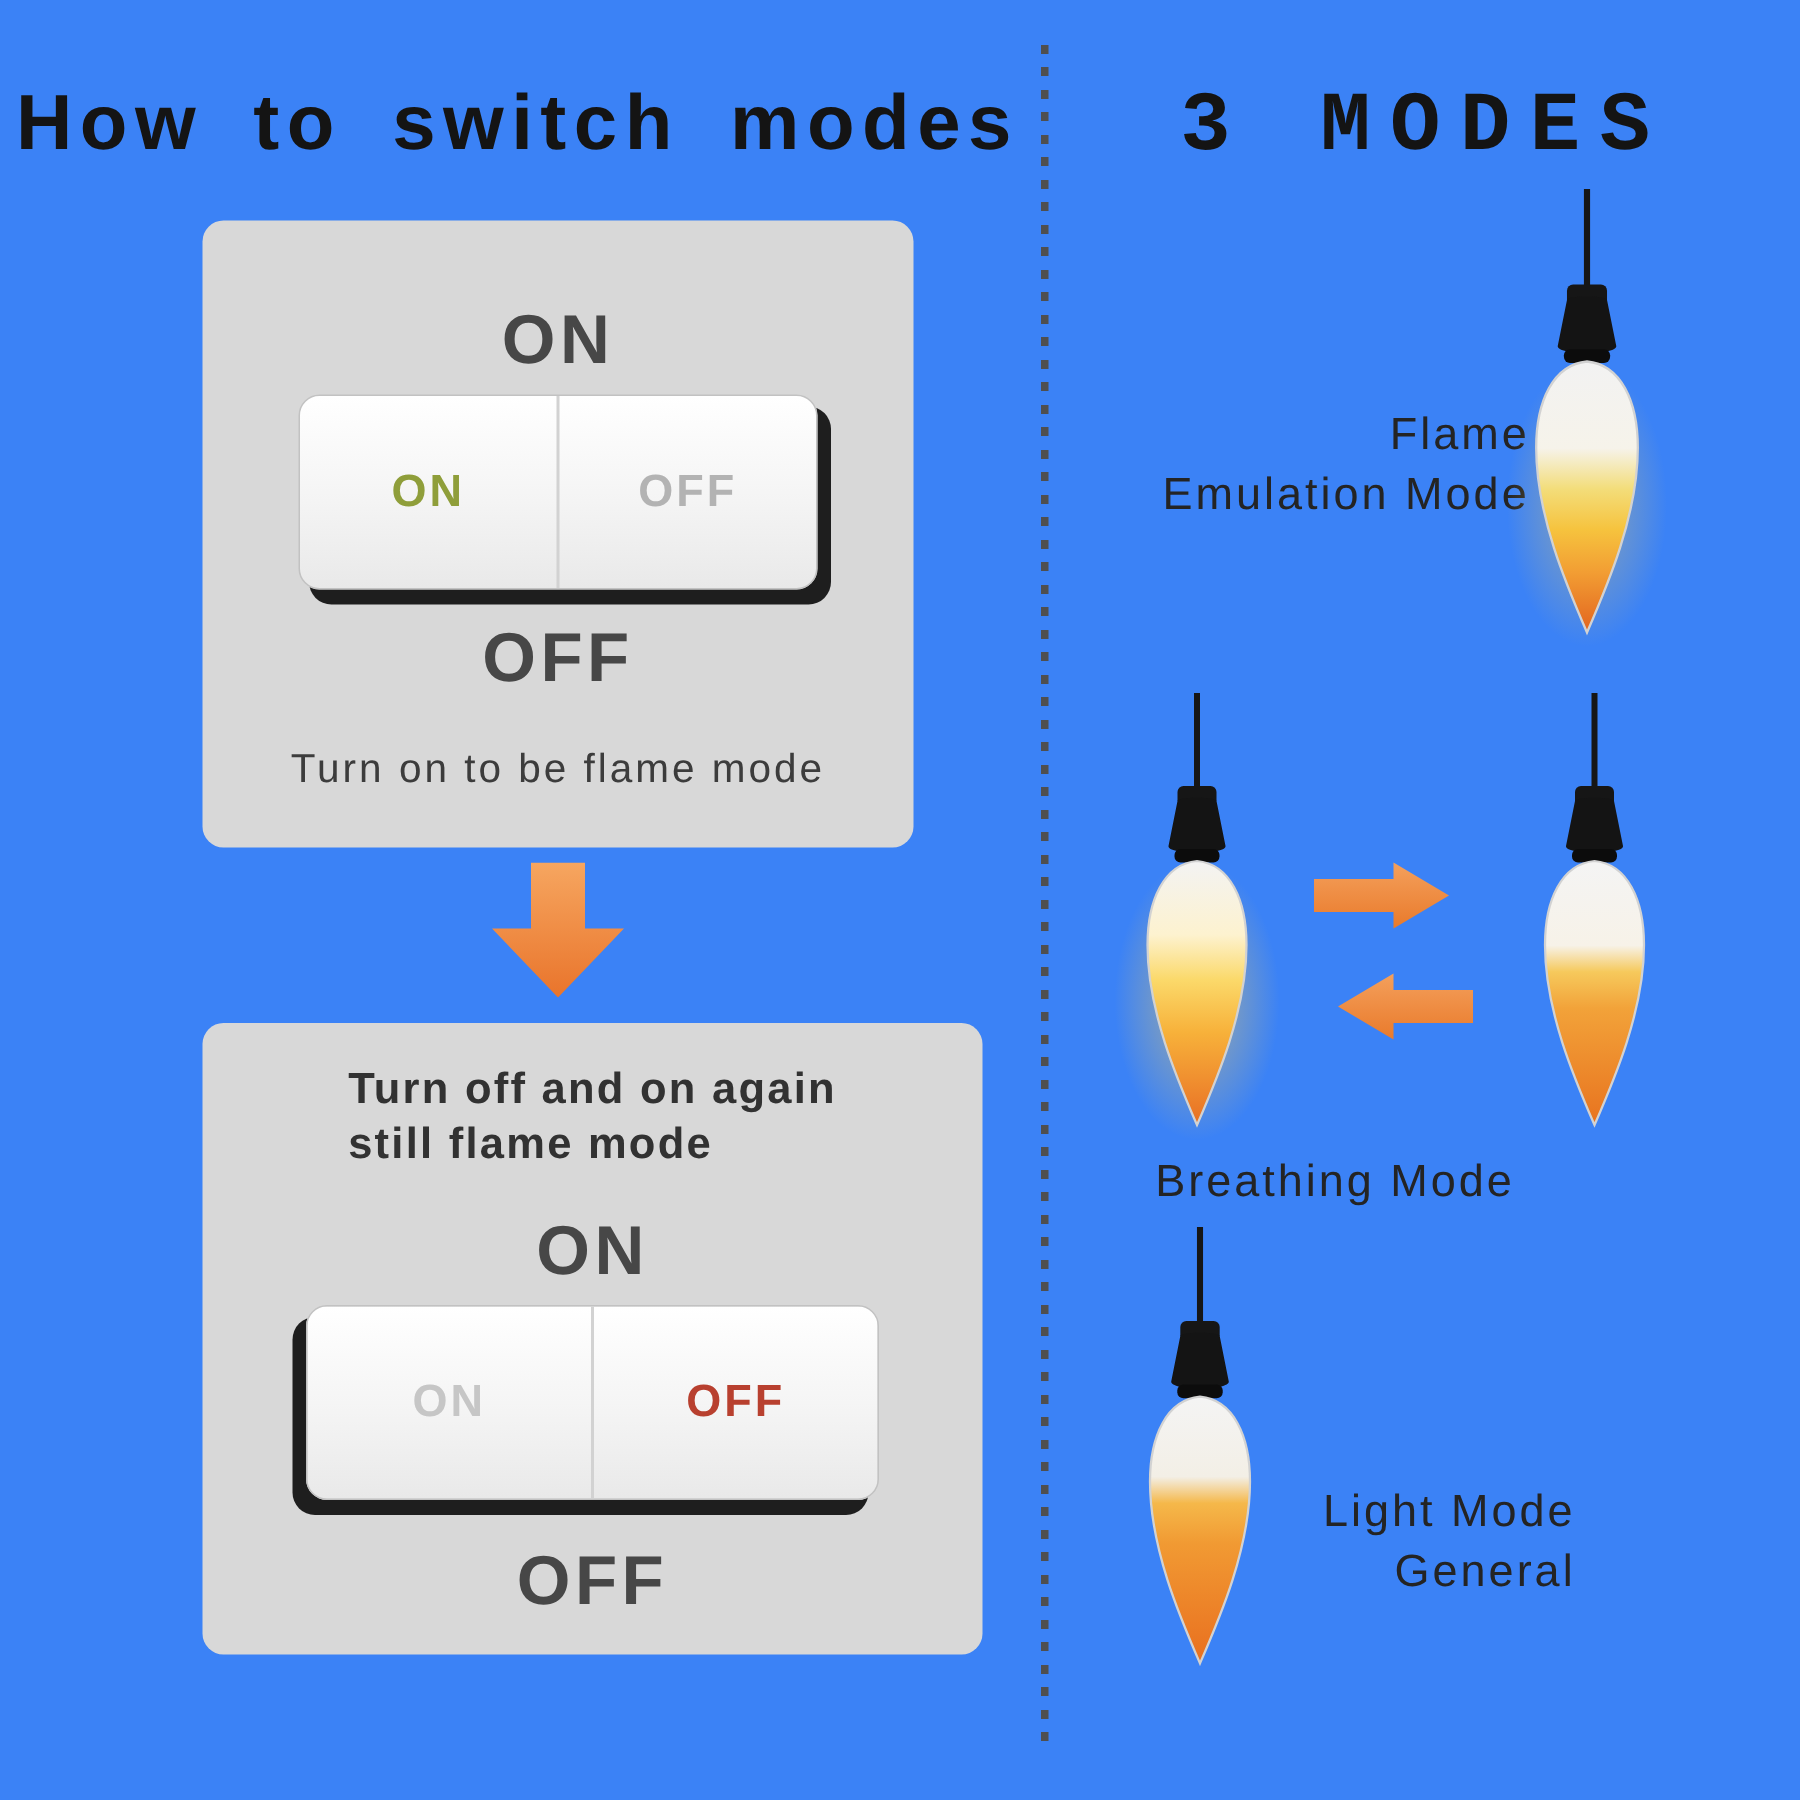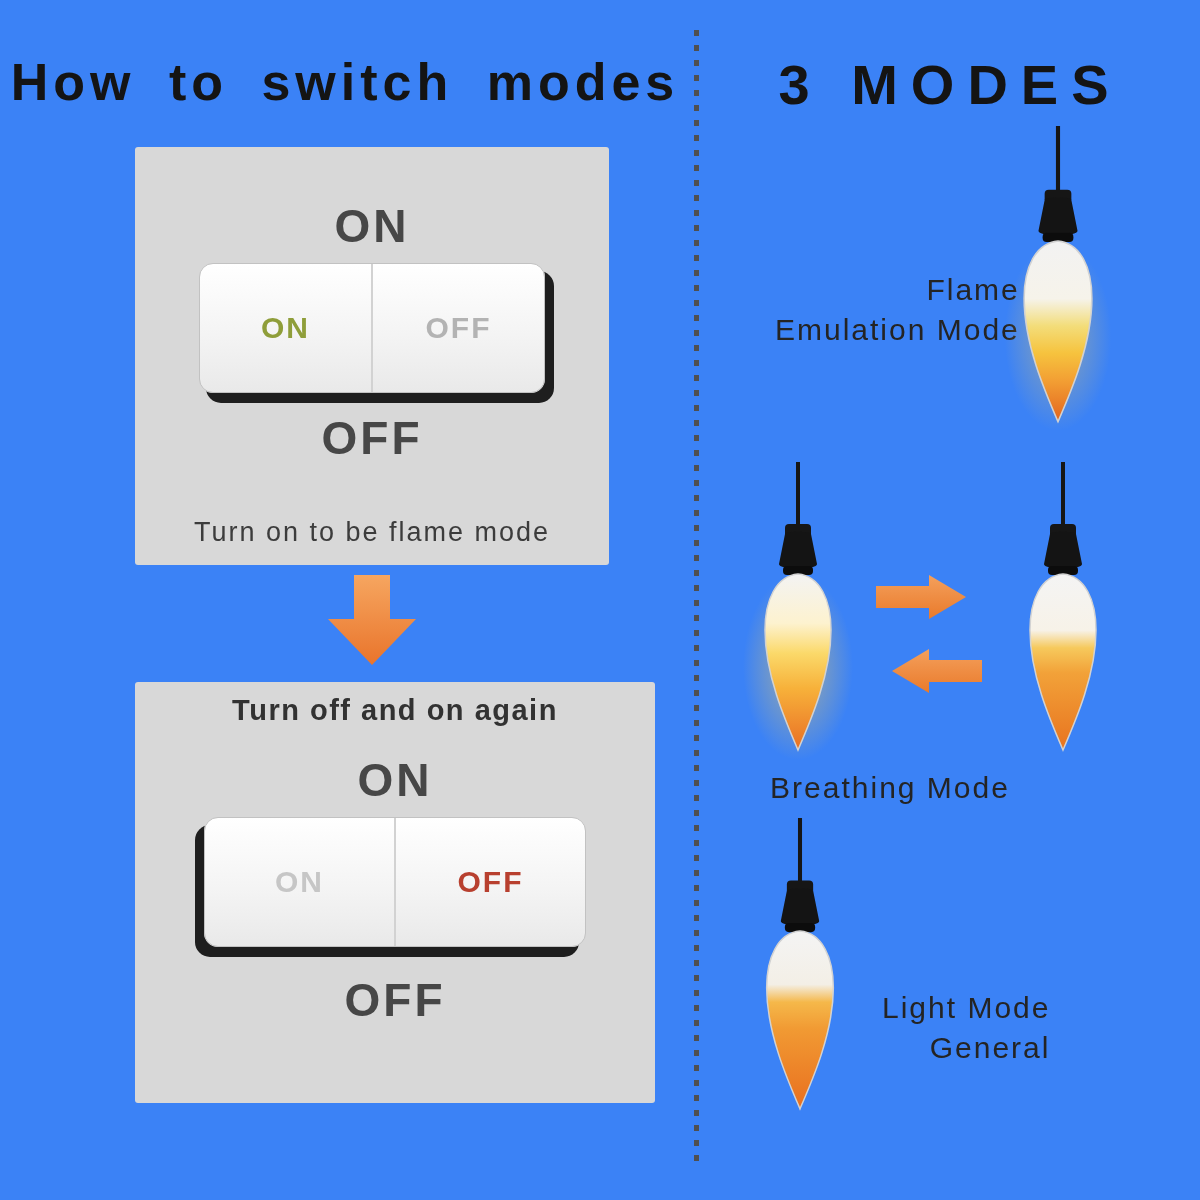--- a/index.html
+++ b/index.html
@@ -8,31 +8,31 @@
     font-family:"Liberation Sans", sans-serif; overflow:hidden;padding-left:20px;
   }
 
   
   .left-title {
     position:absolute; left:0; top:52px; width:690px; margin:0;
     text-align:center; font-size:52px; font-weight:bold;
     letter-spacing:5px; word-spacing:14px; color:#141414;
   }
   .panel {
-    position:absolute; background:#d8d8d8; border-radius:3px;
+    position:absolute; background:#d8d8d8; border-radius:14px;
     display:flex; flex-direction:column; align-items:center;
   }
   .panel1 { left:135px; top:147px; width:474px; height:418px; }
   .panel2 { left:135px; top:682px; width:520px; height:421px; }
 
   .big-word { font-size:46px; font-weight:800; color:#474747; letter-spacing:3px; line-height:1; }
   .panel1 .word-on  { margin-top:56px; }
   .panel1 .switch   { margin-top:14px; }
   .panel1 .word-off { margin-top:22px; }
-  .panel1 .caption  { margin-top:56px; }
+  .panel1 .caption  { margin-top:36px; }
 
   .switch {
     position:relative; display:flex; border-radius:14px;
     border:1px solid #c2c2c2;
     background:linear-gradient(180deg,#ffffff 0%,#f4f4f4 55%,#e9e9e9 100%);
   }
   .switch1 { width:344px; height:128px; box-shadow:8px 9px 0 1px #1e1e1e; }
   .switch2 { width:380px; height:128px; box-shadow:-8px 9px 0 1px #1e1e1e; }
   .cell {
     flex:1; display:flex; align-items:center; justify-content:center;
@@ -40,40 +40,40 @@
   }
   .cell + .cell { border-left:2px solid #d2d2d2; }
   .on-green { color:#8f9e3a; }
   .off-gray { color:#b3b3b3; }
   .on-gray  { color:#c6c6c6; }
   .off-red  { color:#b8402f; }
 
   .caption { font-size:27px; color:#3c3c3c; letter-spacing:2px; }
 
   .panel2 .caption2 {
-    margin-top:10px; text-align:left; font-size:29px; font-weight:bold;
+    margin-top:26px; text-align:left; font-size:29px; font-weight:bold;
     color:#323232; letter-spacing:1.5px; line-height:37px;
   }
   .panel2 .word-on  { margin-top:28px; }
   .panel2 .switch   { margin-top:14px; }
   .panel2 .word-off { margin-top:30px; }
 
   .down-arrow { position:absolute; left:326px; top:575px; }
 
   
   .divider {
     position:absolute; left:694px; top:30px; width:5px; height:1140px;
     background-image:repeating-linear-gradient(to bottom, #4f4f4f 0 6px, transparent 6px 15px);
   }
 
   
   .right-title {
     position:absolute; left:705px; top:52px; width:490px; margin:0;
     text-align:center; font-size:56px; font-weight:bold;
-    letter-spacing:13px; color:#141414;
+    letter-spacing:13px; color:#141414;font-family:Liberation Mono, monospace;
   }
   .mode-label { position:absolute; font-size:30px; color:#242424; letter-spacing:2px; line-height:40px;text-align:right; }
   .label-flame     { left:775px; top:270px; }
   .label-breathing { left:720px; top:768px; width:340px; text-align:center; }
   .label-general   { left:882px; top:988px; }
 
   .bulb    { position:absolute; }
   .h-arrow { position:absolute; }
 </style>
 </head>
@@ -99,20 +99,21 @@
         <stop offset="0" stop-color="#f6a660"></stop>
         <stop offset="1" stop-color="#e9742b"></stop>
       </linearGradient>
     </defs>
     <path d="M28,0 H64 V44 H90 L46,90 L2,44 H28 Z" fill="url(#agDown)"></path>
   </svg>
 
   <div class="panel panel2">
     <div class="caption2">
       <div>Turn off and on again</div>
+      <div>still flame mode</div>
     </div>
     <div class="big-word word-on">ON</div>
     <div class="switch switch2">
       <div class="cell on-gray">ON</div>
       <div class="cell off-red">OFF</div>
     </div>
     <div class="big-word word-off">OFF</div>
   </div>
 
   <div class="divider"></div>

